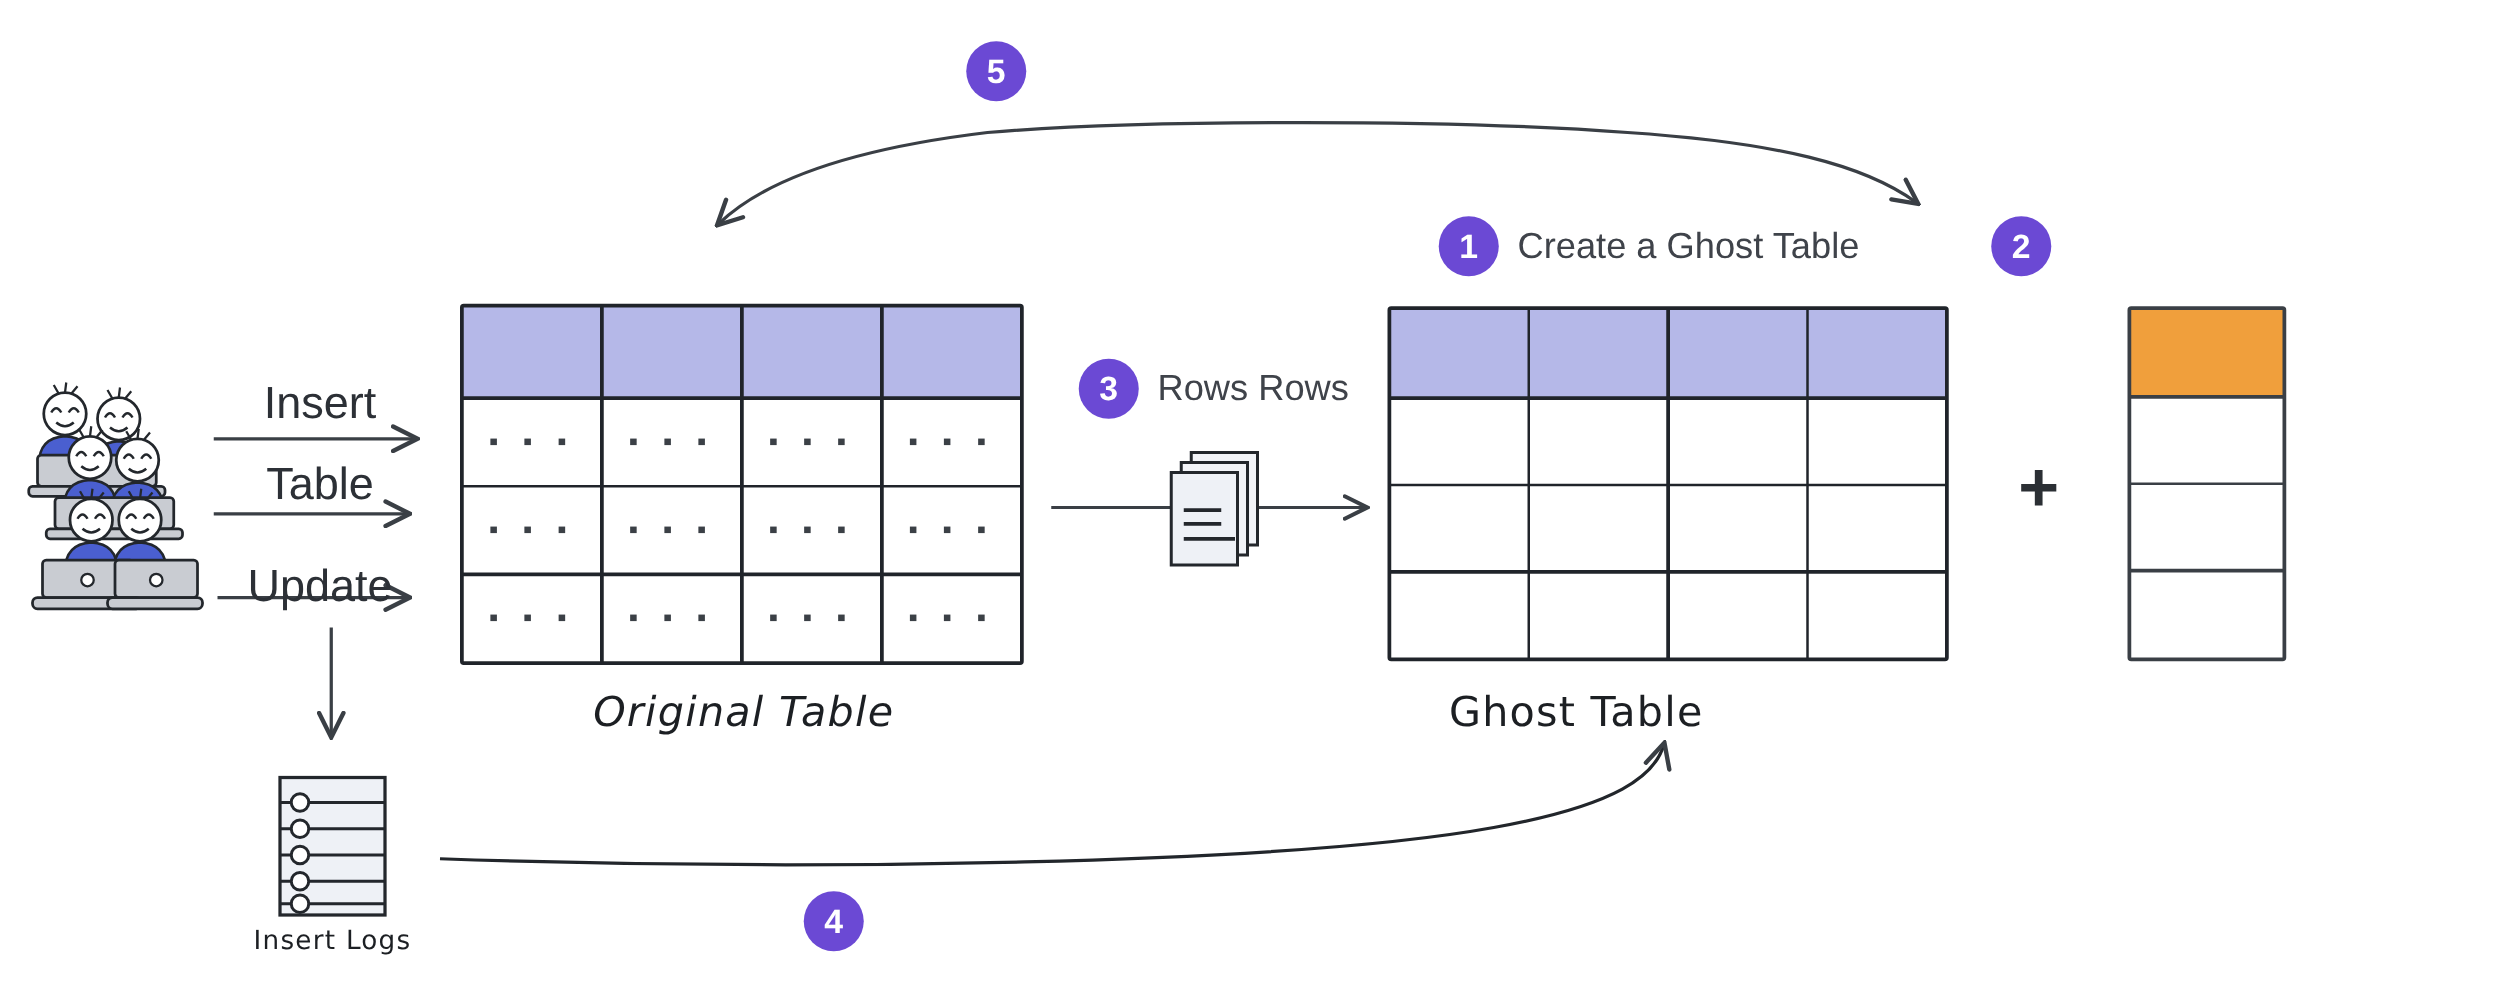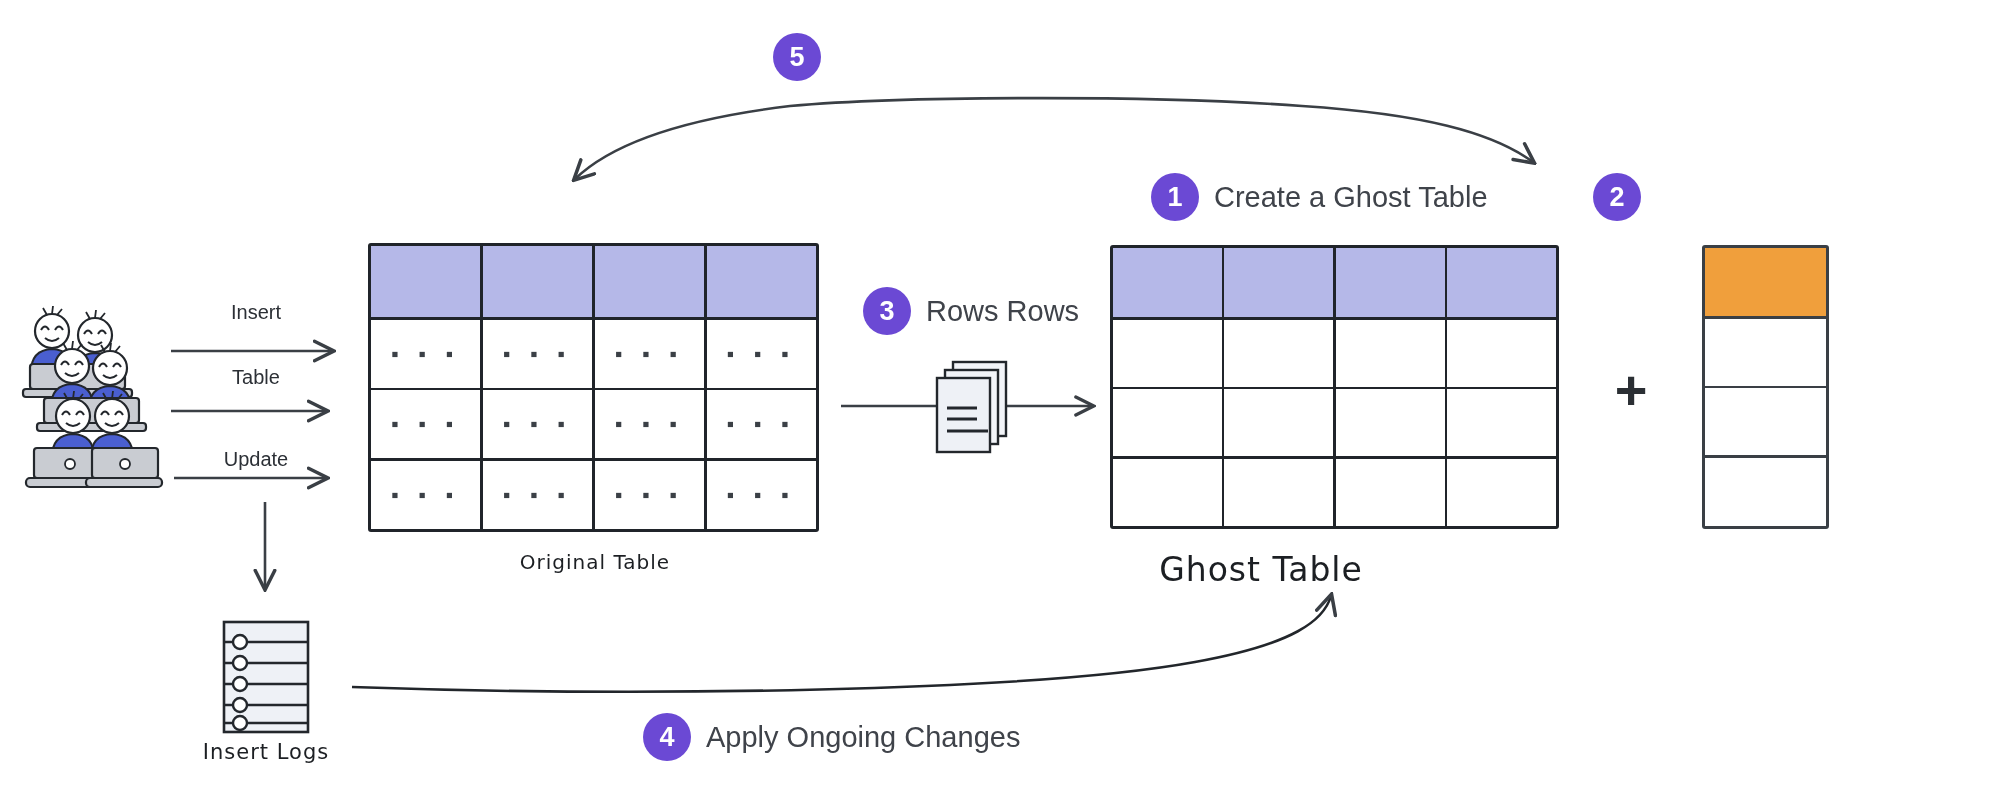--- a/index.html
+++ b/index.html
@@ -9,39 +9,39 @@
   .overlay { position:absolute; left:0; top:0; width:2006px; height:794px; pointer-events:none; }
 
   
   .step { position:absolute; display:flex; align-items:center; gap:15px; height:48px; }
   .badge { width:48px; height:48px; border-radius:50%; background:#6b49d4; color:#ffffff;
            font-size:27px; font-weight:bold; display:flex; align-items:center; justify-content:center;
            flex:0 0 auto; }
   .step-label { font-size:29px; color:#3f434a; font-weight:500; white-space:nowrap; }
 
   
-  .op { position:absolute; width:160px; text-align:center; font-size:20px; color:#2c3036; font-weight:500; }
+  .op { position:absolute; width:160px; text-align:center; font-size:36px; color:#2c3036; font-weight:500; }
 
   
   .dtable { position:absolute; display:grid; background:#20242a; border:3px solid #20242a; gap:2.5px; border-radius:3px; }
   .hcell  { background:#b5b8e8; }
   .ocell  { background:#f09f3c; }
   .bcell  { background:#ffffff; display:flex; align-items:center; justify-content:center;
             color:#3b4046; font-size:21px; letter-spacing:7px; font-weight:bold; white-space:nowrap; }
 
   .original { left:368px; top:243px; width:445px;
               grid-template-columns:repeat(4,1fr); grid-template-rows:71px 68px 68px 68px; }
   .ghost    { left:1110px; top:245px; width:443px;
               grid-template-columns:repeat(4,1fr); grid-template-rows:69px 67px 67px 67px; }
   .migration{ left:1702px; top:245px; width:121px;
               grid-template-columns:1fr; grid-template-rows:68px 67px 67px 68px; border-color:#3a3f45; background:#3a3f45; }
 
   .caption { position:absolute; text-align:center; color:#1c1f23; font-weight:500;
              font-family:"DejaVu Sans","Liberation Sans",sans-serif; letter-spacing:1px; }
-  .cap-original { left:445px; top:550px; width:300px; font-size:20px; }
+  .cap-original { left:445px; top:550px; width:300px; font-size:33px;font-style:italic; }
   .cap-ghost    { left:1111px; top:550px; width:300px; font-size:33px; }
   .cap-logs     { left:166px;  top:740px; width:200px; font-size:21px; }
 
   .plus { position:absolute; left:1598px; top:360px; width:66px; text-align:center;
           font-size:56px; font-weight:800; color:#2b2f34; line-height:60px; }
 
   .icon-abs { position:absolute; }
 </style>
 </head>
 <body>
@@ -74,21 +74,20 @@
   </div>
   <div class="step" style="left:1593px; top:173px;">
     <span class="badge">2</span>
   </div>
   <div class="step" style="left:863px; top:287px;">
     <span class="badge">3</span>
     <span class="step-label">Rows Rows</span>
   </div>
   <div class="step" style="left:643px; top:713px;">
     <span class="badge">4</span>
-    <span class="step-label">Apply Ongoing Changes</span>
   </div>
   <div class="step" style="left:773px; top:33px;">
     <span class="badge">5</span>
   </div>
 
   <div class="op" style="left:176px; top:301px;">Insert</div>
   <div class="op" style="left:176px; top:366px;">Table</div>
   <div class="op" style="left:176px; top:448px;">Update</div>
 
   <div class="dtable original">

